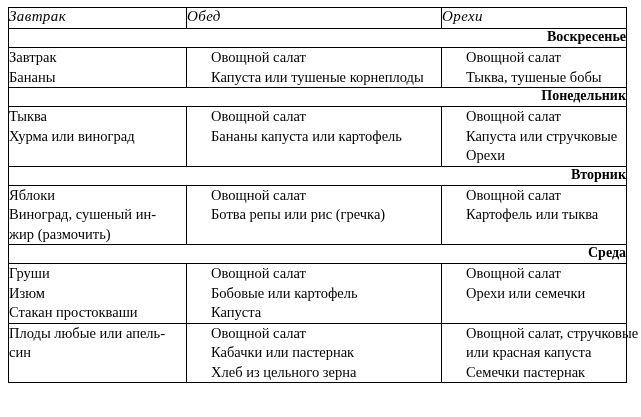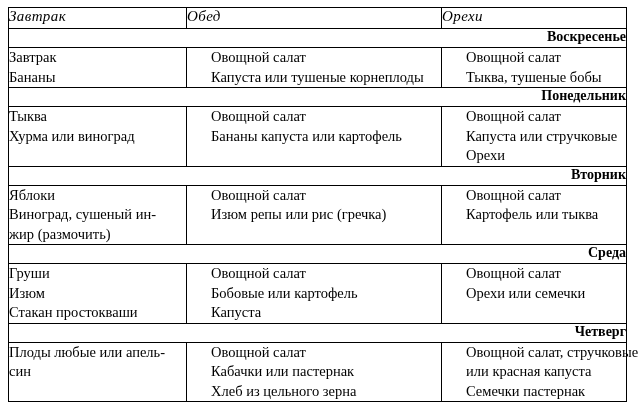--- a/index.html
+++ b/index.html
@@ -135,21 +135,21 @@
         <td class="day-cell" colspan="3">Вторник</td>
       </tr>
       <tr>
         <td class="meal-cell">
           <span class="line">Яблоки</span>
           <span class="line">Виноград, сушеный ин-</span>
           <span class="line">жир (размочить)</span>
         </td>
         <td class="meal-cell indent">
           <span class="line">Овощной салат</span>
-          <span class="line">Изюм репы или рис (гречка)</span>
+          <span class="line">Ботва репы или рис (гречка)</span>
         </td>
         <td class="meal-cell indent">
           <span class="line">Овощной салат</span>
           <span class="line">Картофель или тыква</span>
         </td>
       </tr>
 
       <tr>
         <td class="day-cell" colspan="3">Среда</td>
       </tr>
@@ -164,23 +164,20 @@
           <span class="line">Бобовые или картофель</span>
           <span class="line">Капуста</span>
         </td>
         <td class="meal-cell indent">
           <span class="line">Овощной салат</span>
           <span class="line">Орехи или семечки</span>
         </td>
       </tr>
 
       <tr>
-        <td class="day-cell" colspan="3">Четверг</td>
-      </tr>
-      <tr>
         <td class="meal-cell">
           <span class="line">Плоды любые или апель-</span>
           <span class="line">син</span>
         </td>
         <td class="meal-cell indent">
           <span class="line">Овощной салат</span>
           <span class="line">Кабачки или пастернак</span>
           <span class="line">Хлеб из цельного зерна</span>
         </td>
         <td class="meal-cell indent">

